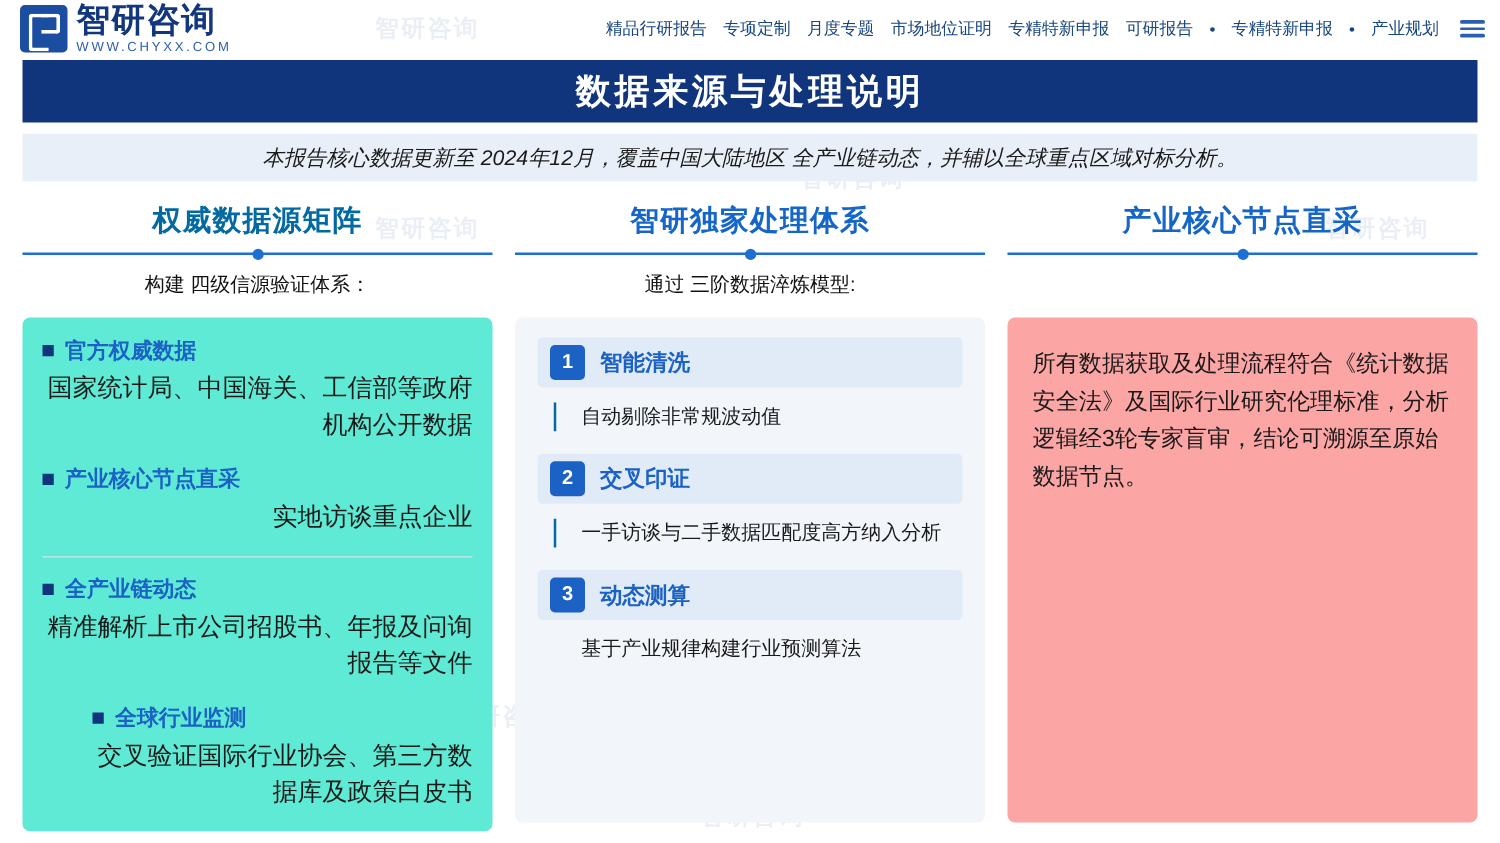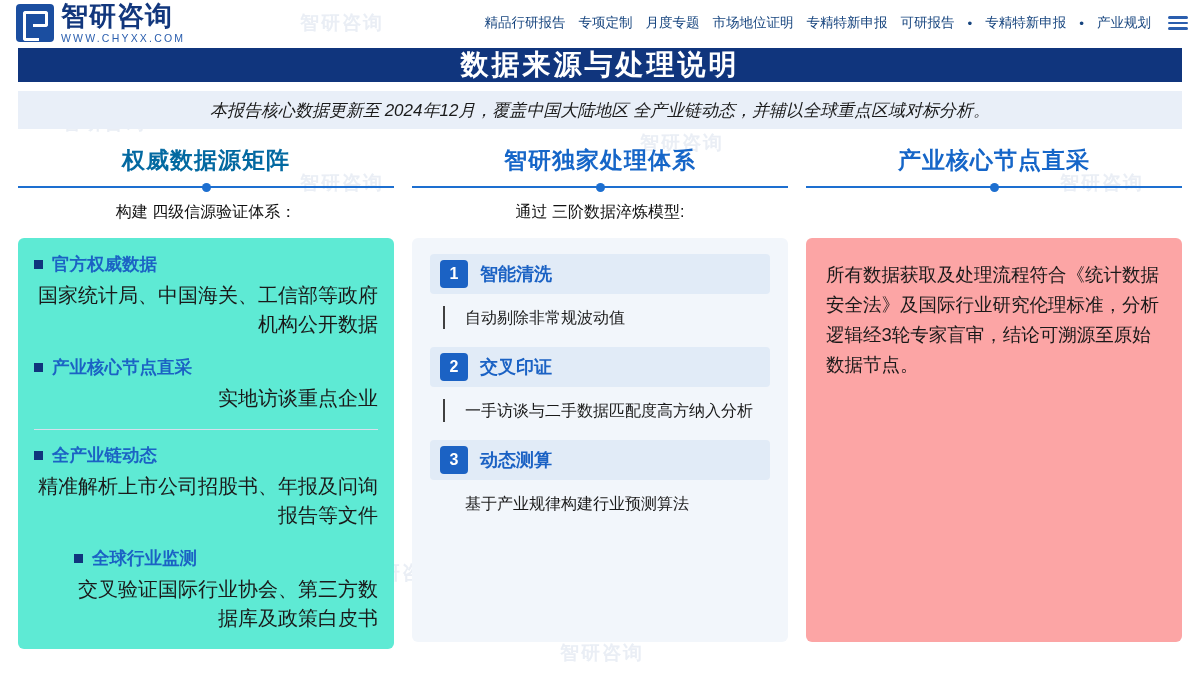--- a/index.html
+++ b/index.html
@@ -88,21 +88,21 @@
   .nav-lines { display: flex; flex-direction: column; gap: 3px; margin-left: 4px; }
   .nav-lines span { display: block; height: 2.5px; background: #2a5eae; border-radius: 2px; }
   .nav-lines span:nth-child(1) { width: 20px; }
   .nav-lines span:nth-child(2) { width: 20px; }
   .nav-lines span:nth-child(3) { width: 20px; }
 
   
   .title-bar {
     position: relative;
     margin: 2px 18px 0 18px;
-    height: 34px;
+    height: 50px;
     background: #10357d;
     display: flex;
     align-items: center;
     justify-content: center;
     z-index: 2;
   }
   .title-bar-text {
     color: #ffffff;
     font-size: 28px;
     font-weight: bold;
@@ -236,21 +236,21 @@
     font-size: 18px;
     color: #1b62c4;
     font-weight: bold;
   }
   .step-body {
     font-size: 16px;
     color: #1a1a1a;
     line-height: 1.45;
     margin: 12px 0 0 13px;
     padding-left: 20px;
-    border-left: 2px solid #404040;
+    border-left: 2px solid #0369a1;
   }
   .step:last-child .step-body { border-left: 2px solid transparent; }
 
   
   .note-panel {
     margin-top: 14px;
     background: #fca5a5;
     border-radius: 6px;
     padding: 22px 20px;
     min-height: 404px;

